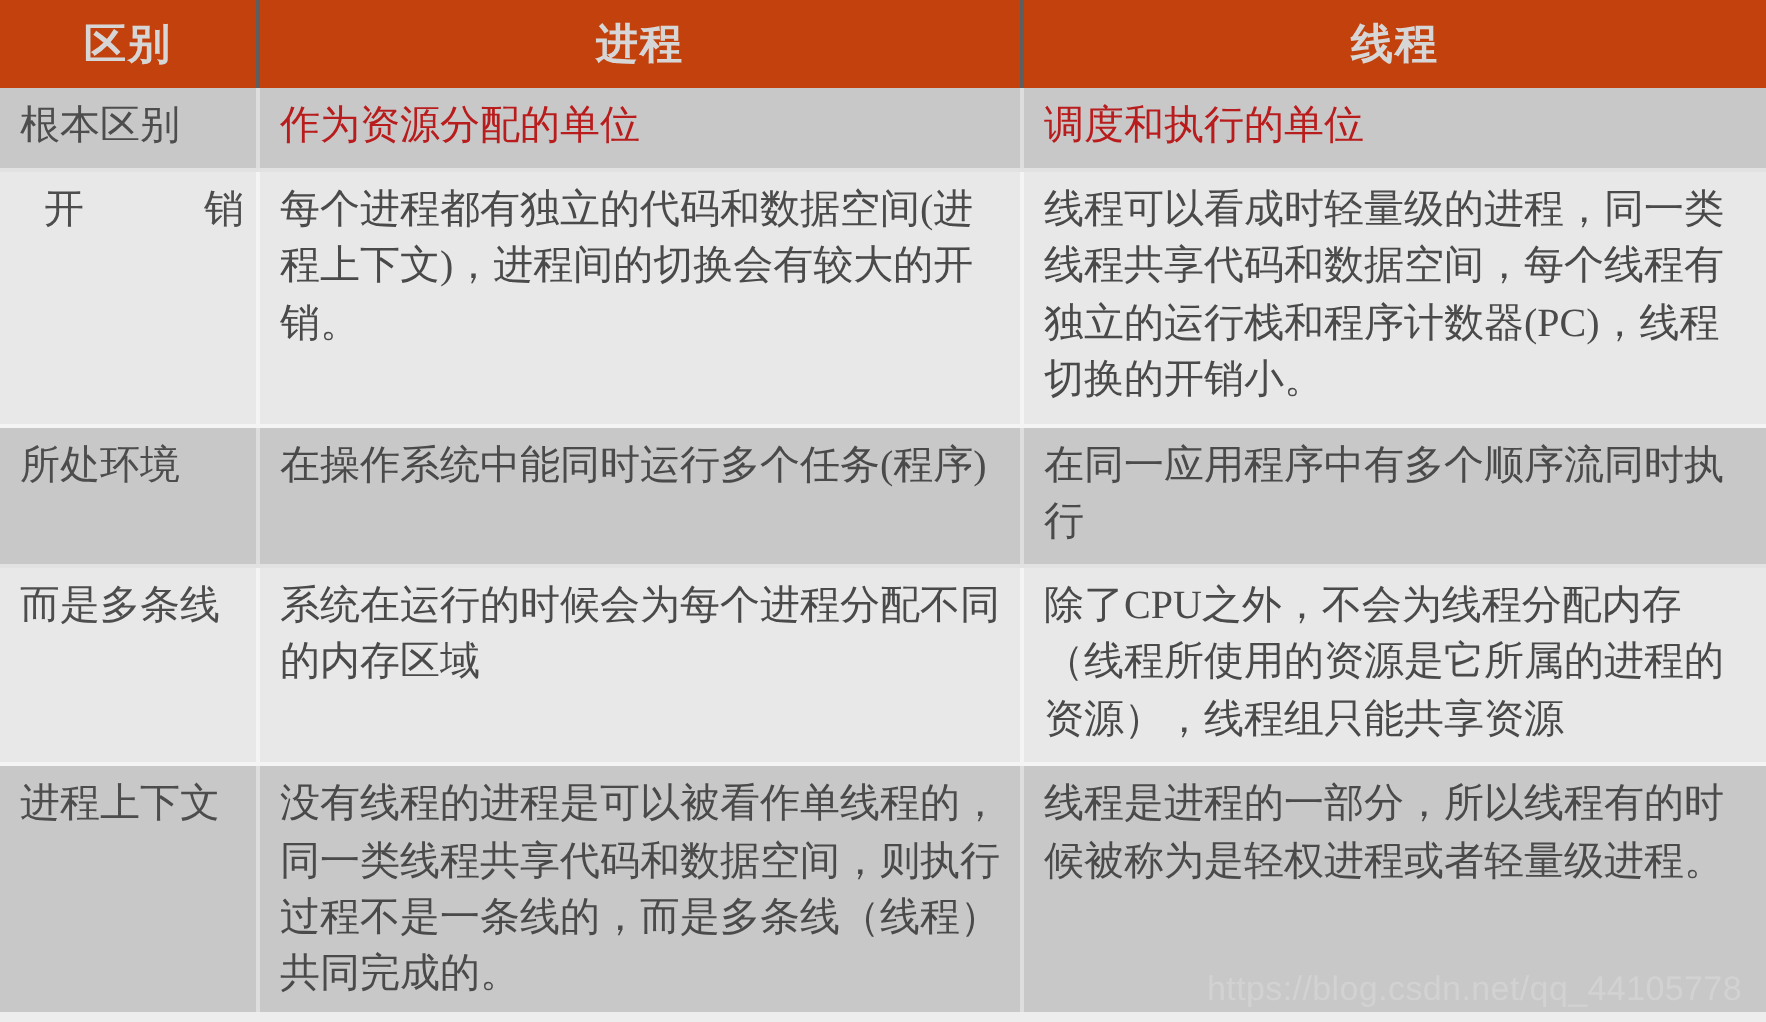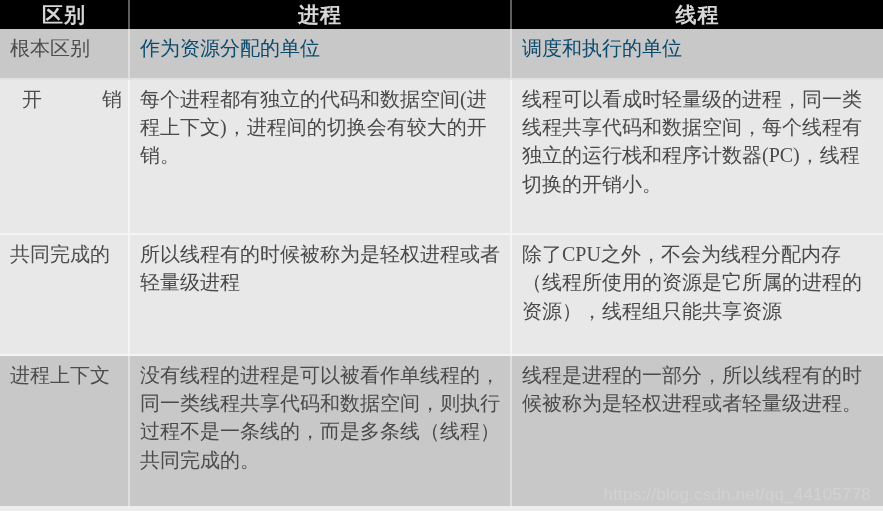--- a/index.html
+++ b/index.html
@@ -27,25 +27,25 @@
     height: 511px;
     border-collapse: collapse;
     table-layout: fixed;
   }
 
   col.c-key   { width: 129px; }
   col.c-proc  { width: 382px; }
   col.c-thread{ width: 372px; }
 
   thead th {
-    background: #000000;
+    background: #c2410c;
     color: #d6d6d6;
     font-size: 21px;
     font-weight: bold;
-    height: 29px;
+    height: 44px;
     padding: 0;
     text-align: center;
     vertical-align: middle;
     letter-spacing: 1px;
     border-right: 2px solid #5e5e5e;
   }
   thead th.last { border-right: none; }
 
   tbody td {
     padding: 5px 8px 6px 10px;
@@ -76,21 +76,21 @@
   }
   td.keycell .spread {
     display: inline-block;
     width: 100px;
     text-align: justify;
     text-align-last: justify;
     margin-left: 12px;
   }
 
   .accent {
-    color: #0c4a6e;
+    color: #b91c1c;
   }
 
   .watermark {
     position: absolute;
     right: 12px;
     bottom: 6px;
     font-family: "Liberation Sans", sans-serif;
     font-size: 17px;
     color: #d2d2d2;
     letter-spacing: 0.2px;
@@ -132,24 +132,29 @@
         <td class="accent">作为资源分配的单位</td>
         <td class="last accent">调度和执行的单位</td>
       </tr>
 
       <tr class="light">
         <td class="keycell"><span class="spread">开销</span></td>
         <td>每个进程都有独立的代码和数据空间(进程上下文)，进程间的切换会有较大的开销。</td>
         <td class="last">线程可以看成时轻量级的进程，同一类线程共享代码和数据空间，每个线程有独立的运行栈和程序计数器(PC)，线程切换的开销小。</td>
       </tr>
 
+      <tr class="dark">
+        <td class="keycell">所处环境</td>
+        <td>在操作系统中能同时运行多个任务(程序)</td>
+        <td class="last">在同一应用程序中有多个顺序流同时执行</td>
+      </tr>
 
       <tr class="light">
-        <td class="keycell">共同完成的</td>
-        <td>所以线程有的时候被称为是轻权进程或者轻量级进程</td>
+        <td class="keycell">而是多条线</td>
+        <td>系统在运行的时候会为每个进程分配不同的内存区域</td>
         <td class="last">除了CPU之外，不会为线程分配内存（线程所使用的资源是它所属的进程的资源），线程组只能共享资源</td>
       </tr>
 
       <tr class="dark">
         <td class="keycell">进程上下文</td>
         <td>没有线程的进程是可以被看作单线程的，同一类线程共享代码和数据空间，则执行过程不是一条线的，而是多条线（线程）共同完成的。</td>
         <td class="last">线程是进程的一部分，所以线程有的时候被称为是轻权进程或者轻量级进程。</td>
       </tr>
 
     </tbody>

